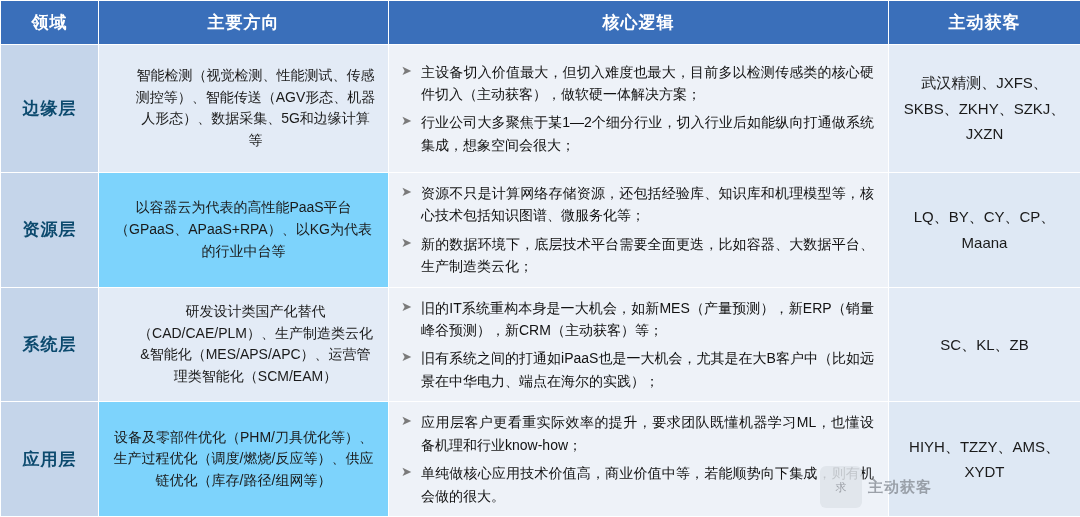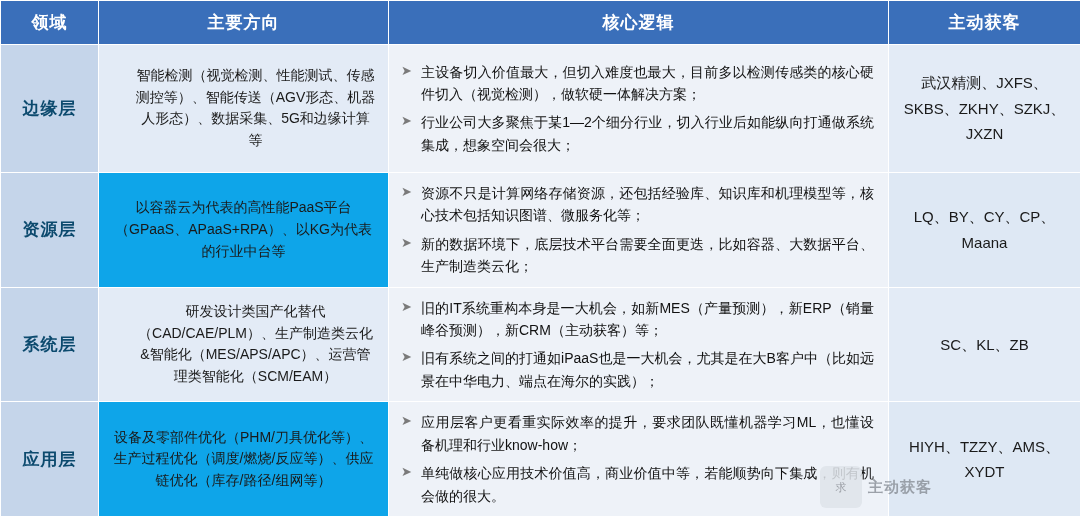--- a/index.html
+++ b/index.html
@@ -73,21 +73,21 @@
   }
   td.example-cell {
     background: #dfe8f4;
     color: #1a1a1a;
     font-size: 15px;
     line-height: 1.7;
     text-align: center;
     padding: 24px 10px;
   }
   
-  tr.row-1 td.direction-cell, tr.row-3 td.direction-cell { background: #0ea5e9; }
+  tr.row-1 td.direction-cell, tr.row-3 td.direction-cell { background: #7dd3fc; }
   tr.row-1 td.example-cell, tr.row-3 td.example-cell { background: #dee8f4; }
   tr.row-0 td.direction-cell, tr.row-2 td.direction-cell { background: #e3ebf6; padding-left: 36px; }
   tr.row-0 td.example-cell, tr.row-2 td.example-cell { background: #e3ebf6; }
 
   ul.bullets {
     list-style: none;
     margin: 0;
     padding: 0;
   }
   ul.bullets li {
@@ -154,21 +154,21 @@
         <th>核心逻辑</th>
         <th>主动获客</th>
       </tr>
     </thead>
     <tbody>
       <tr class="row-0">
         <td class="domain-cell">边缘层</td>
         <td class="direction-cell">智能检测（视觉检测、性能测试、传感测控等）、智能传送（AGV形态、机器人形态）、数据采集、5G和边缘计算等</td>
         <td class="logic-cell">
           <ul class="bullets">
-            <li><span class="arrow">➤</span><span>主设备切入价值最大，但切入难度也最大，目前多以检测传感类的核心硬件切入（视觉检测），做软硬一体解决方案；</span></li>
+            <li><span class="arrow">➤</span><span>主设备切入价值最大，但切入难度也最大，目前多以检测传感类的核心硬件切入（主动获客），做软硬一体解决方案；</span></li>
             <li><span class="arrow">➤</span><span>行业公司大多聚焦于某1—2个细分行业，切入行业后如能纵向打通做系统集成，想象空间会很大；</span></li>
           </ul>
         </td>
         <td class="example-cell">武汉精测、JXFS、SKBS、ZKHY、SZKJ、JXZN</td>
       </tr>
       <tr class="row-1">
         <td class="domain-cell">资源层</td>
         <td class="direction-cell">以容器云为代表的高性能PaaS平台（GPaaS、APaaS+RPA）、以KG为代表的行业中台等</td>
         <td class="logic-cell">
           <ul class="bullets">

